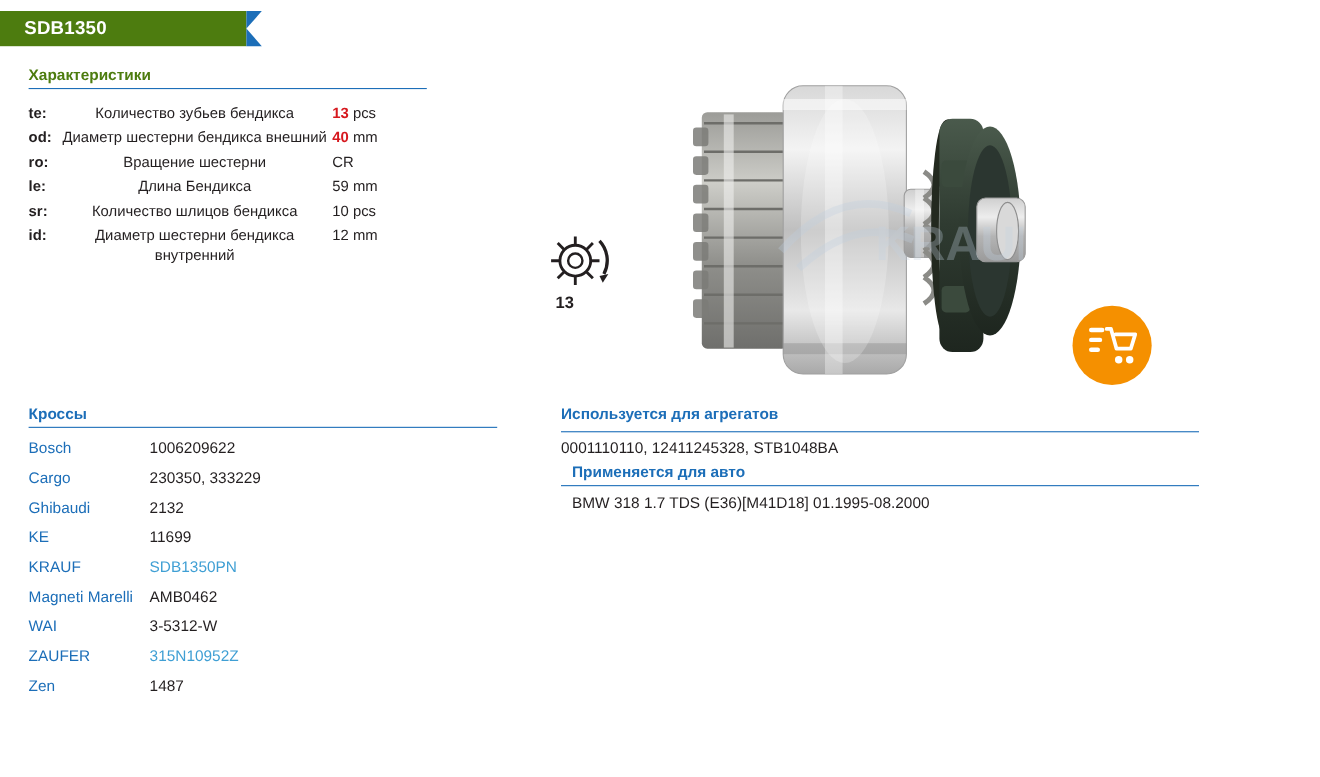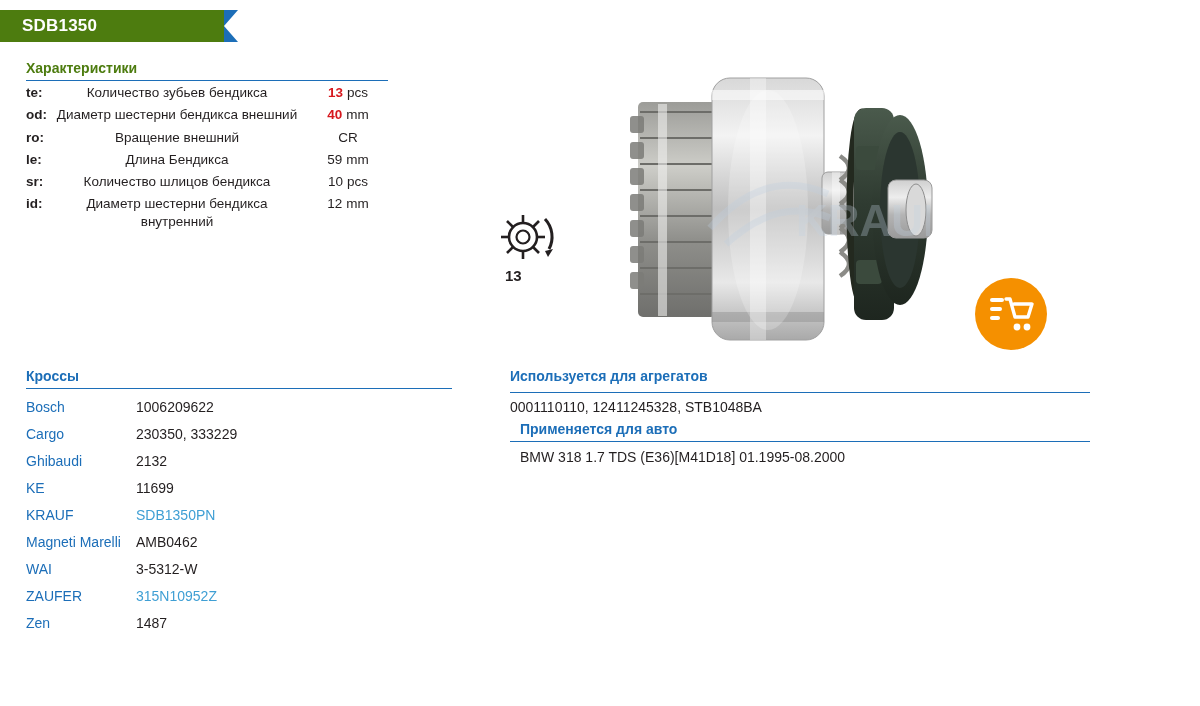--- a/index.html
+++ b/index.html
@@ -52,36 +52,36 @@
     color: #4d7c0f;
     font-weight: bold;
     font-size: 14px;
     padding-bottom: 4px;
     border-bottom: 1px solid #1c6eb8;
     width: 362px;
   }
   table.spec-table {
     border-collapse: collapse;
     width: 368px;
-    margin-top: 1px;
+    margin-top: 11px;
   }
   table.spec-table td {
     vertical-align: top;
     padding: 2px 0 3px 0;
     font-size: 13.5px;
     line-height: 1.28;
   }
   td.sp-key {
     font-weight: bold;
     width: 26px;
     white-space: nowrap;
     padding-right: 4px;
   }
   td.sp-label { width: 250px; padding-right: 6px; text-align: center; }
-  td.sp-val { text-align: center; white-space: nowrap; }
+  td.sp-val { text-align: left; white-space: nowrap; }
   .val-num { font-weight: bold; }
   .val-num.red { color: #d6181e; }
   .val-unit { font-weight: normal; color: #231f20; }
 
   
   .teeth-icon {
     position: absolute;
     left: 487px; top: 205px;
     width: 80px; height: 90px;
   }
@@ -202,21 +202,21 @@
         <td class="sp-label">Количество зубьев бендикса</td>
         <td class="sp-val"><span class="val-num red">13</span> <span class="val-unit">pcs</span></td>
       </tr>
       <tr>
         <td class="sp-key">od:</td>
         <td class="sp-label">Диаметр шестерни бендикса внешний</td>
         <td class="sp-val"><span class="val-num red">40</span> <span class="val-unit">mm</span></td>
       </tr>
       <tr>
         <td class="sp-key">ro:</td>
-        <td class="sp-label">Вращение внешний</td>
+        <td class="sp-label">Вращение шестерни</td>
         <td class="sp-val"><span class="val-unit">CR</span></td>
       </tr>
       <tr>
         <td class="sp-key">le:</td>
         <td class="sp-label">Длина Бендикса</td>
         <td class="sp-val"><span class="val-unit">59</span> <span class="val-unit">mm</span></td>
       </tr>
       <tr>
         <td class="sp-key">sr:</td>
         <td class="sp-label">Количество шлицов бендикса</td>

